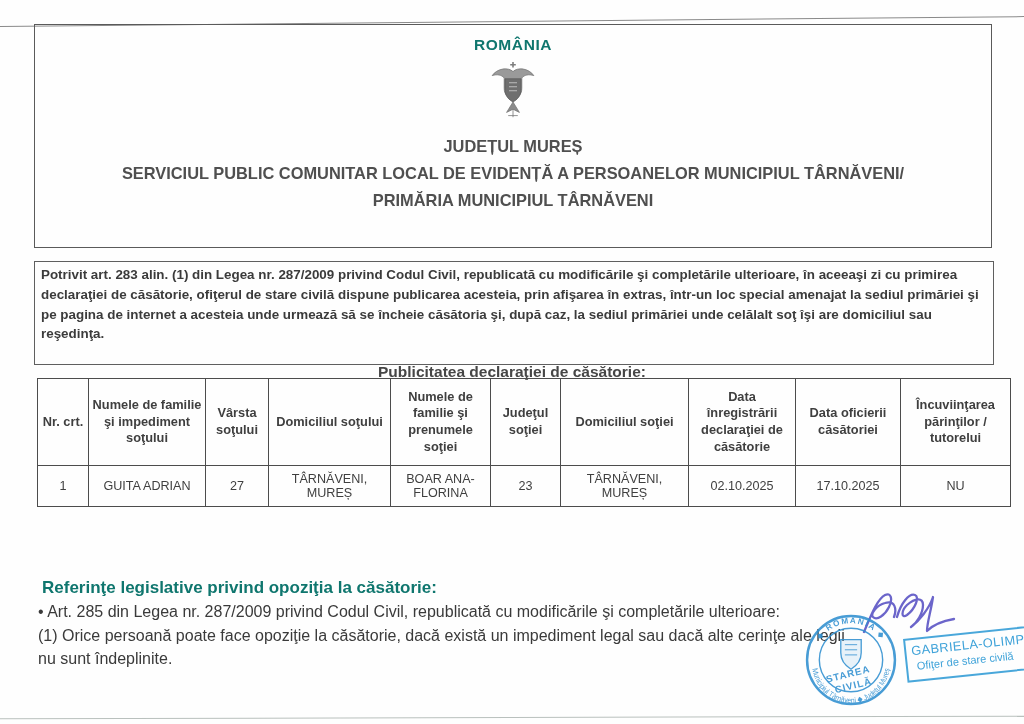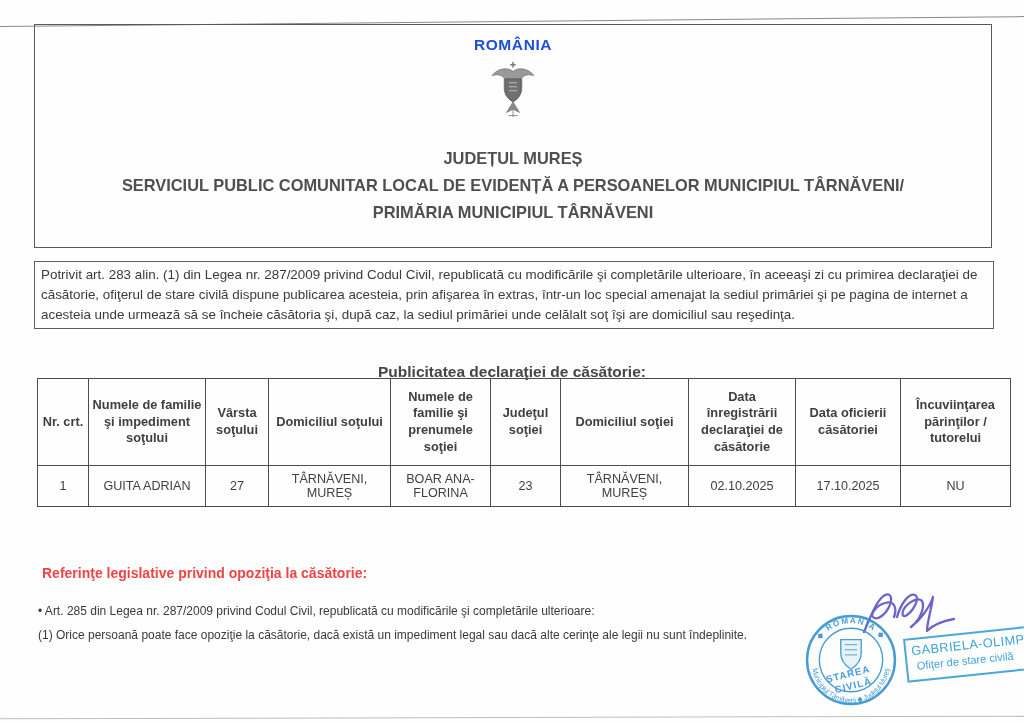--- a/index.html
+++ b/index.html
@@ -6,43 +6,43 @@
   #page{position:relative;width:1024px;height:724px;background:#fefefe;overflow:hidden;
         font-family:"Liberation Sans","DejaVu Sans",sans-serif;color:#3c3c3c;}
 
   .scanline{position:absolute;left:-6px;width:1040px;height:1.4px;background:#8a8a8a;}
   #scan-top{top:21px;transform:rotate(-0.55deg);}
   #scan-bottom{top:717px;background:#b9c0bd;transform:rotate(-0.15deg);}
 
   
   #header-box{position:absolute;left:34px;top:24px;width:956px;height:222px;
               border:1.6px solid #5a5a5a;display:flex;flex-direction:column;align-items:center;}
-  #country-title{margin-top:11px;font-size:15.5px;font-weight:bold;letter-spacing:.6px;color:#1d4ed8;}
+  #country-title{margin-top:11px;font-size:15.5px;font-weight:bold;letter-spacing:.6px;color:#0f766e;}
   #coat-of-arms{margin-top:5px;}
   .hline{font-weight:bold;color:#4f4f4f;font-size:16.4px;line-height:27px;text-align:center;}
-  #header-lines{margin-top:24px;}
+  #header-lines{margin-top:12px;}
 
   
   #legal-box{position:absolute;left:34px;top:261px;width:946px;min-height:56px;
-             border:1.4px solid #5f5f5f;padding:3px 6px 4px 6px;
-             font-size:13.4px;line-height:19.8px;color:#3b3b3b;}
+             border:1.4px solid #5f5f5f;padding:3px 6px 20px 6px;
+             font-size:13.4px;line-height:19.8px;color:#3b3b3b;font-weight:bold;}
 
   #section-title{position:absolute;left:0;top:342px;width:1024px;text-align:center;
                  font-size:15.5px;font-weight:bold;color:#464646;margin-top:21px;}
 
   
   #decl-table{position:absolute;left:37px;top:378px;border-collapse:collapse;table-layout:fixed;}
   #decl-table th,#decl-table td{border:1.5px solid #4c4c4c;text-align:center;vertical-align:middle;
                 padding:2px 3px;color:#3f3f3f;overflow:hidden;}
   #decl-table th{height:82px;font-size:12.8px;font-weight:bold;line-height:1.3;}
   #decl-table td{height:36px;font-size:12.6px;}
 
   
-  #references-title{position:absolute;left:42px;top:565px;font-size:14px;font-weight:bold;color:#ef4444;}
-  #reference-list{position:absolute;left:38px;top:600px;width:810px;font-size:12px;
+  #references-title{position:absolute;left:42px;top:578px;font-size:17px;font-weight:bold;color:#0f766e;}
+  #reference-list{position:absolute;left:38px;top:600px;width:810px;font-size:16px;
                   line-height:23.5px;color:#3a3a3a;}
   .ref-item{margin:0;}
 
   
   #round-stamp{position:absolute;left:804px;top:613px;opacity:.88;}
   #signature{position:absolute;left:856px;top:586px;opacity:.9;}
   #name-stamp{position:absolute;left:903px;top:639px;width:152px;height:44px;
               border:2px solid #3aa0d8;transform:rotate(-6deg);transform-origin:left top;
               color:#2f9bd6;padding:3px 5px;box-sizing:border-box;opacity:.92;}
   #name-stamp .ns-name{font-size:12.8px;letter-spacing:.4px;white-space:nowrap;}

